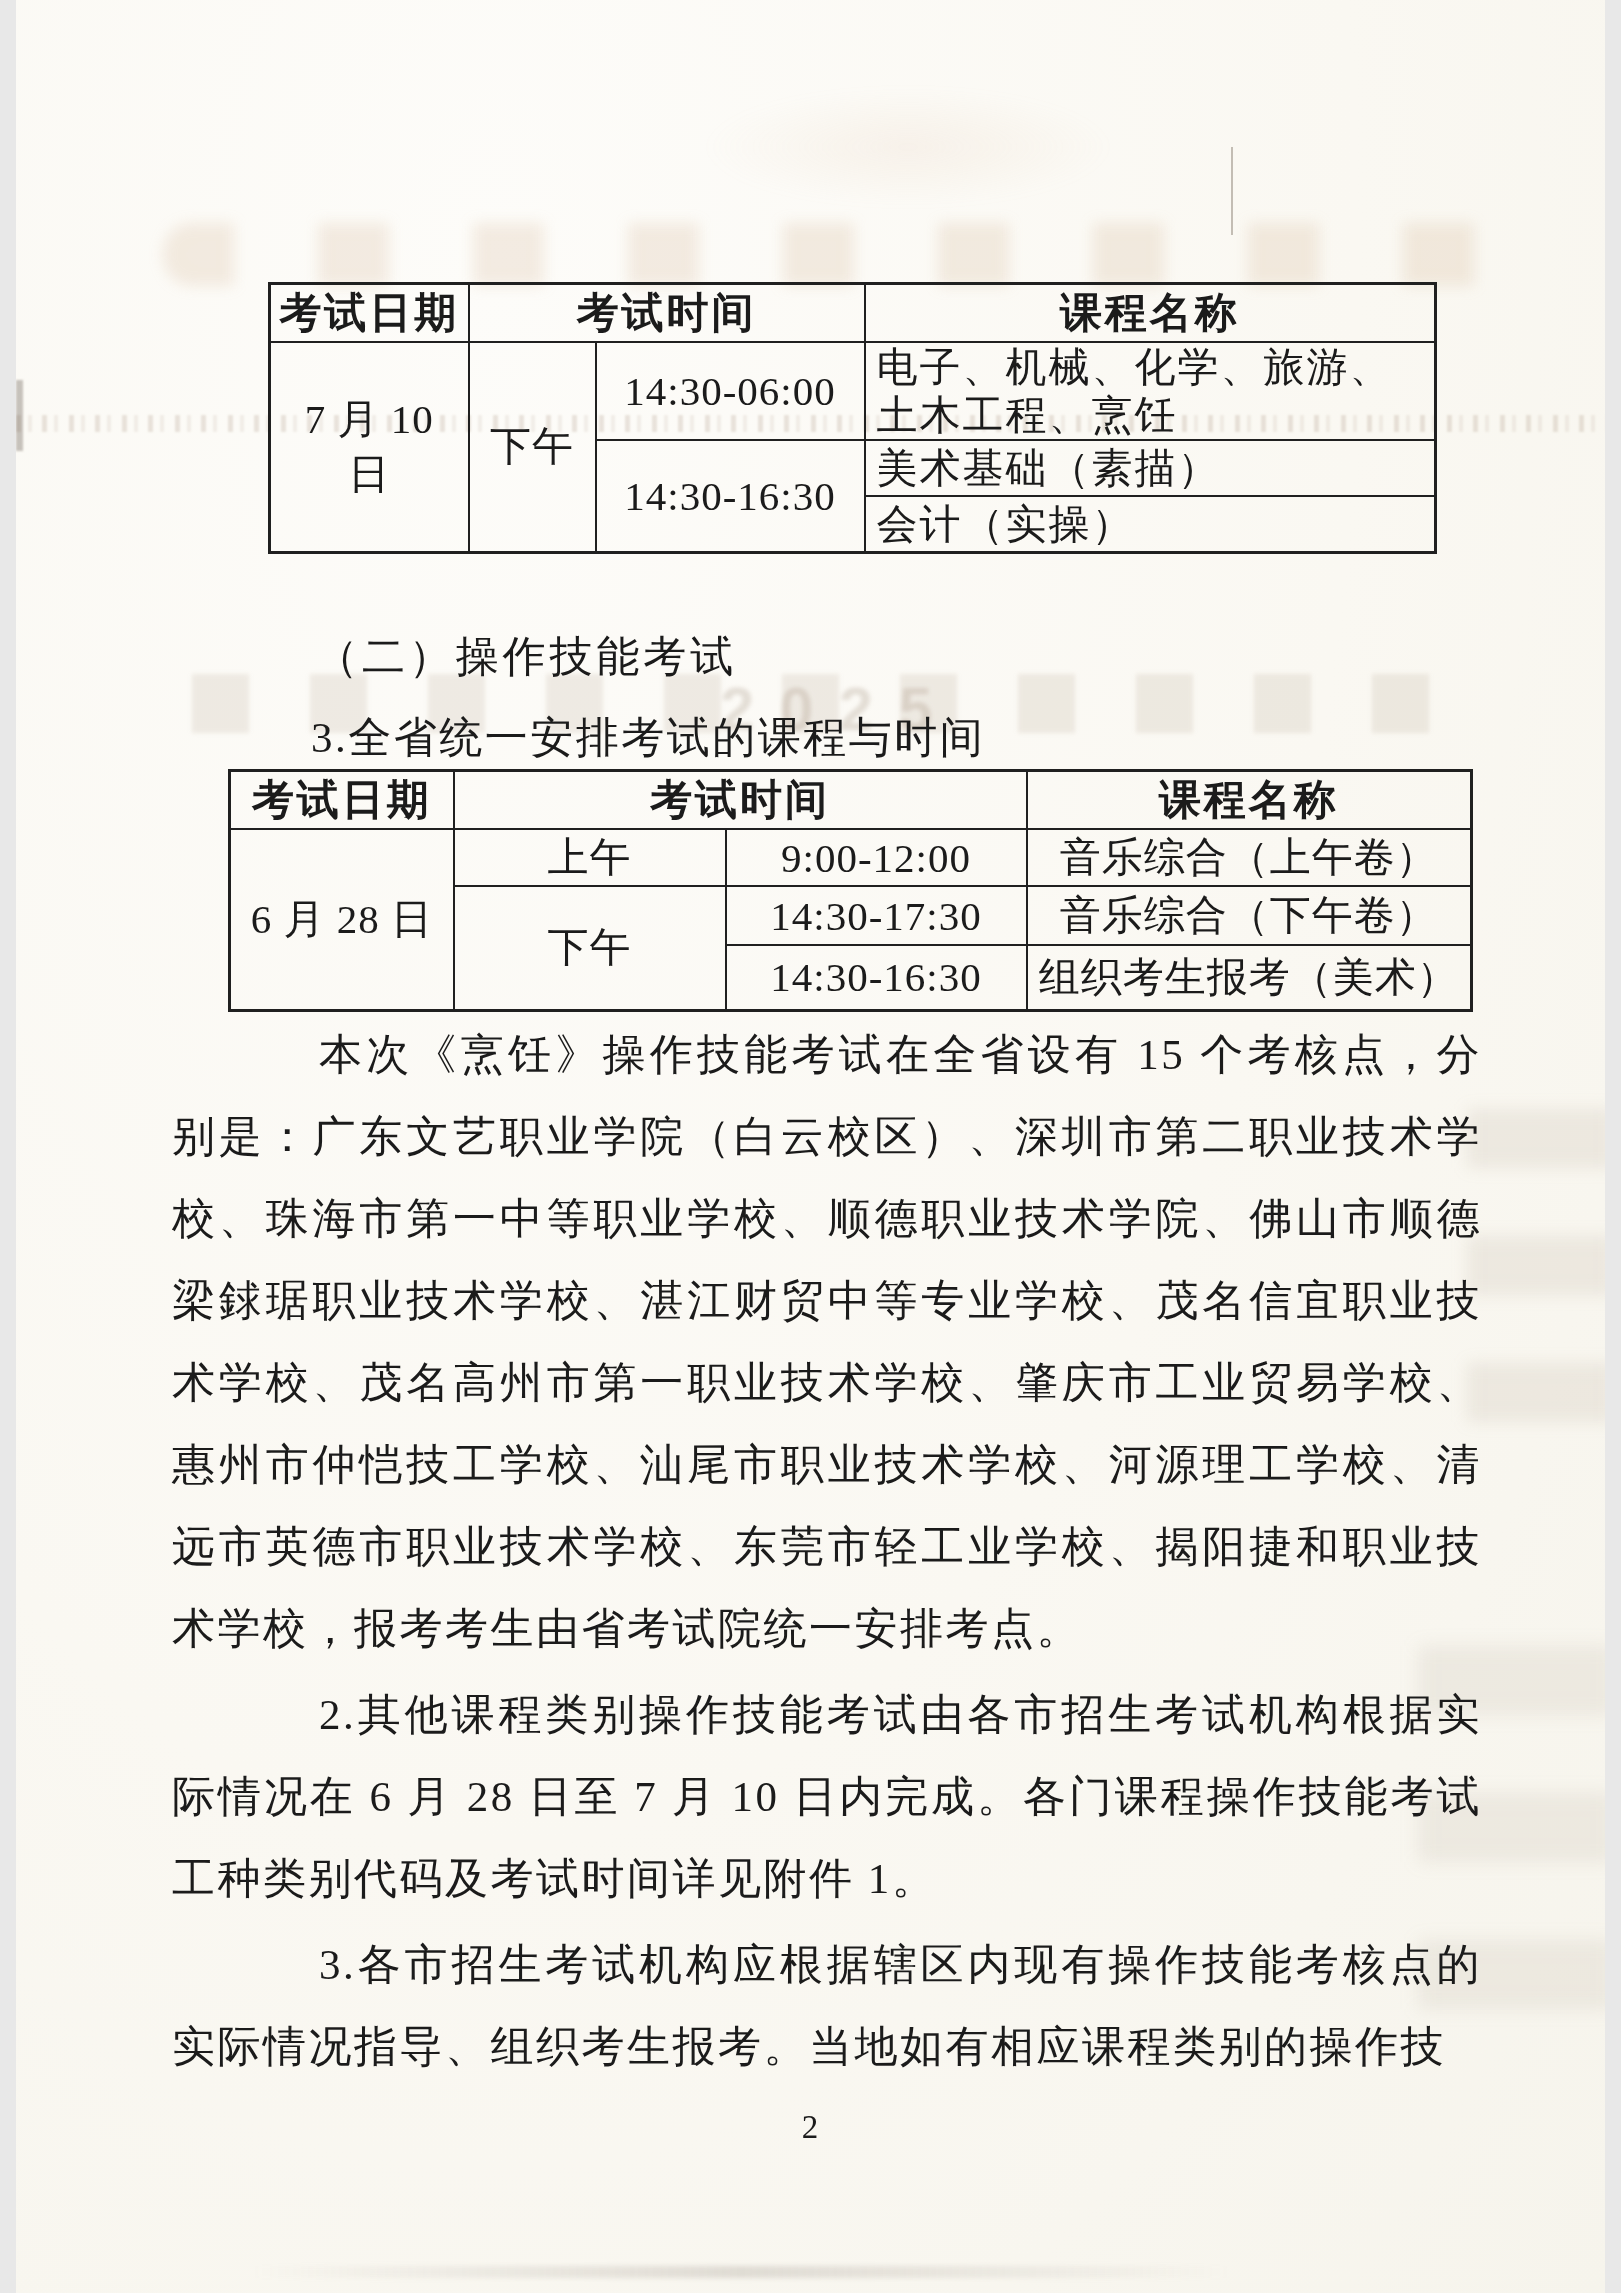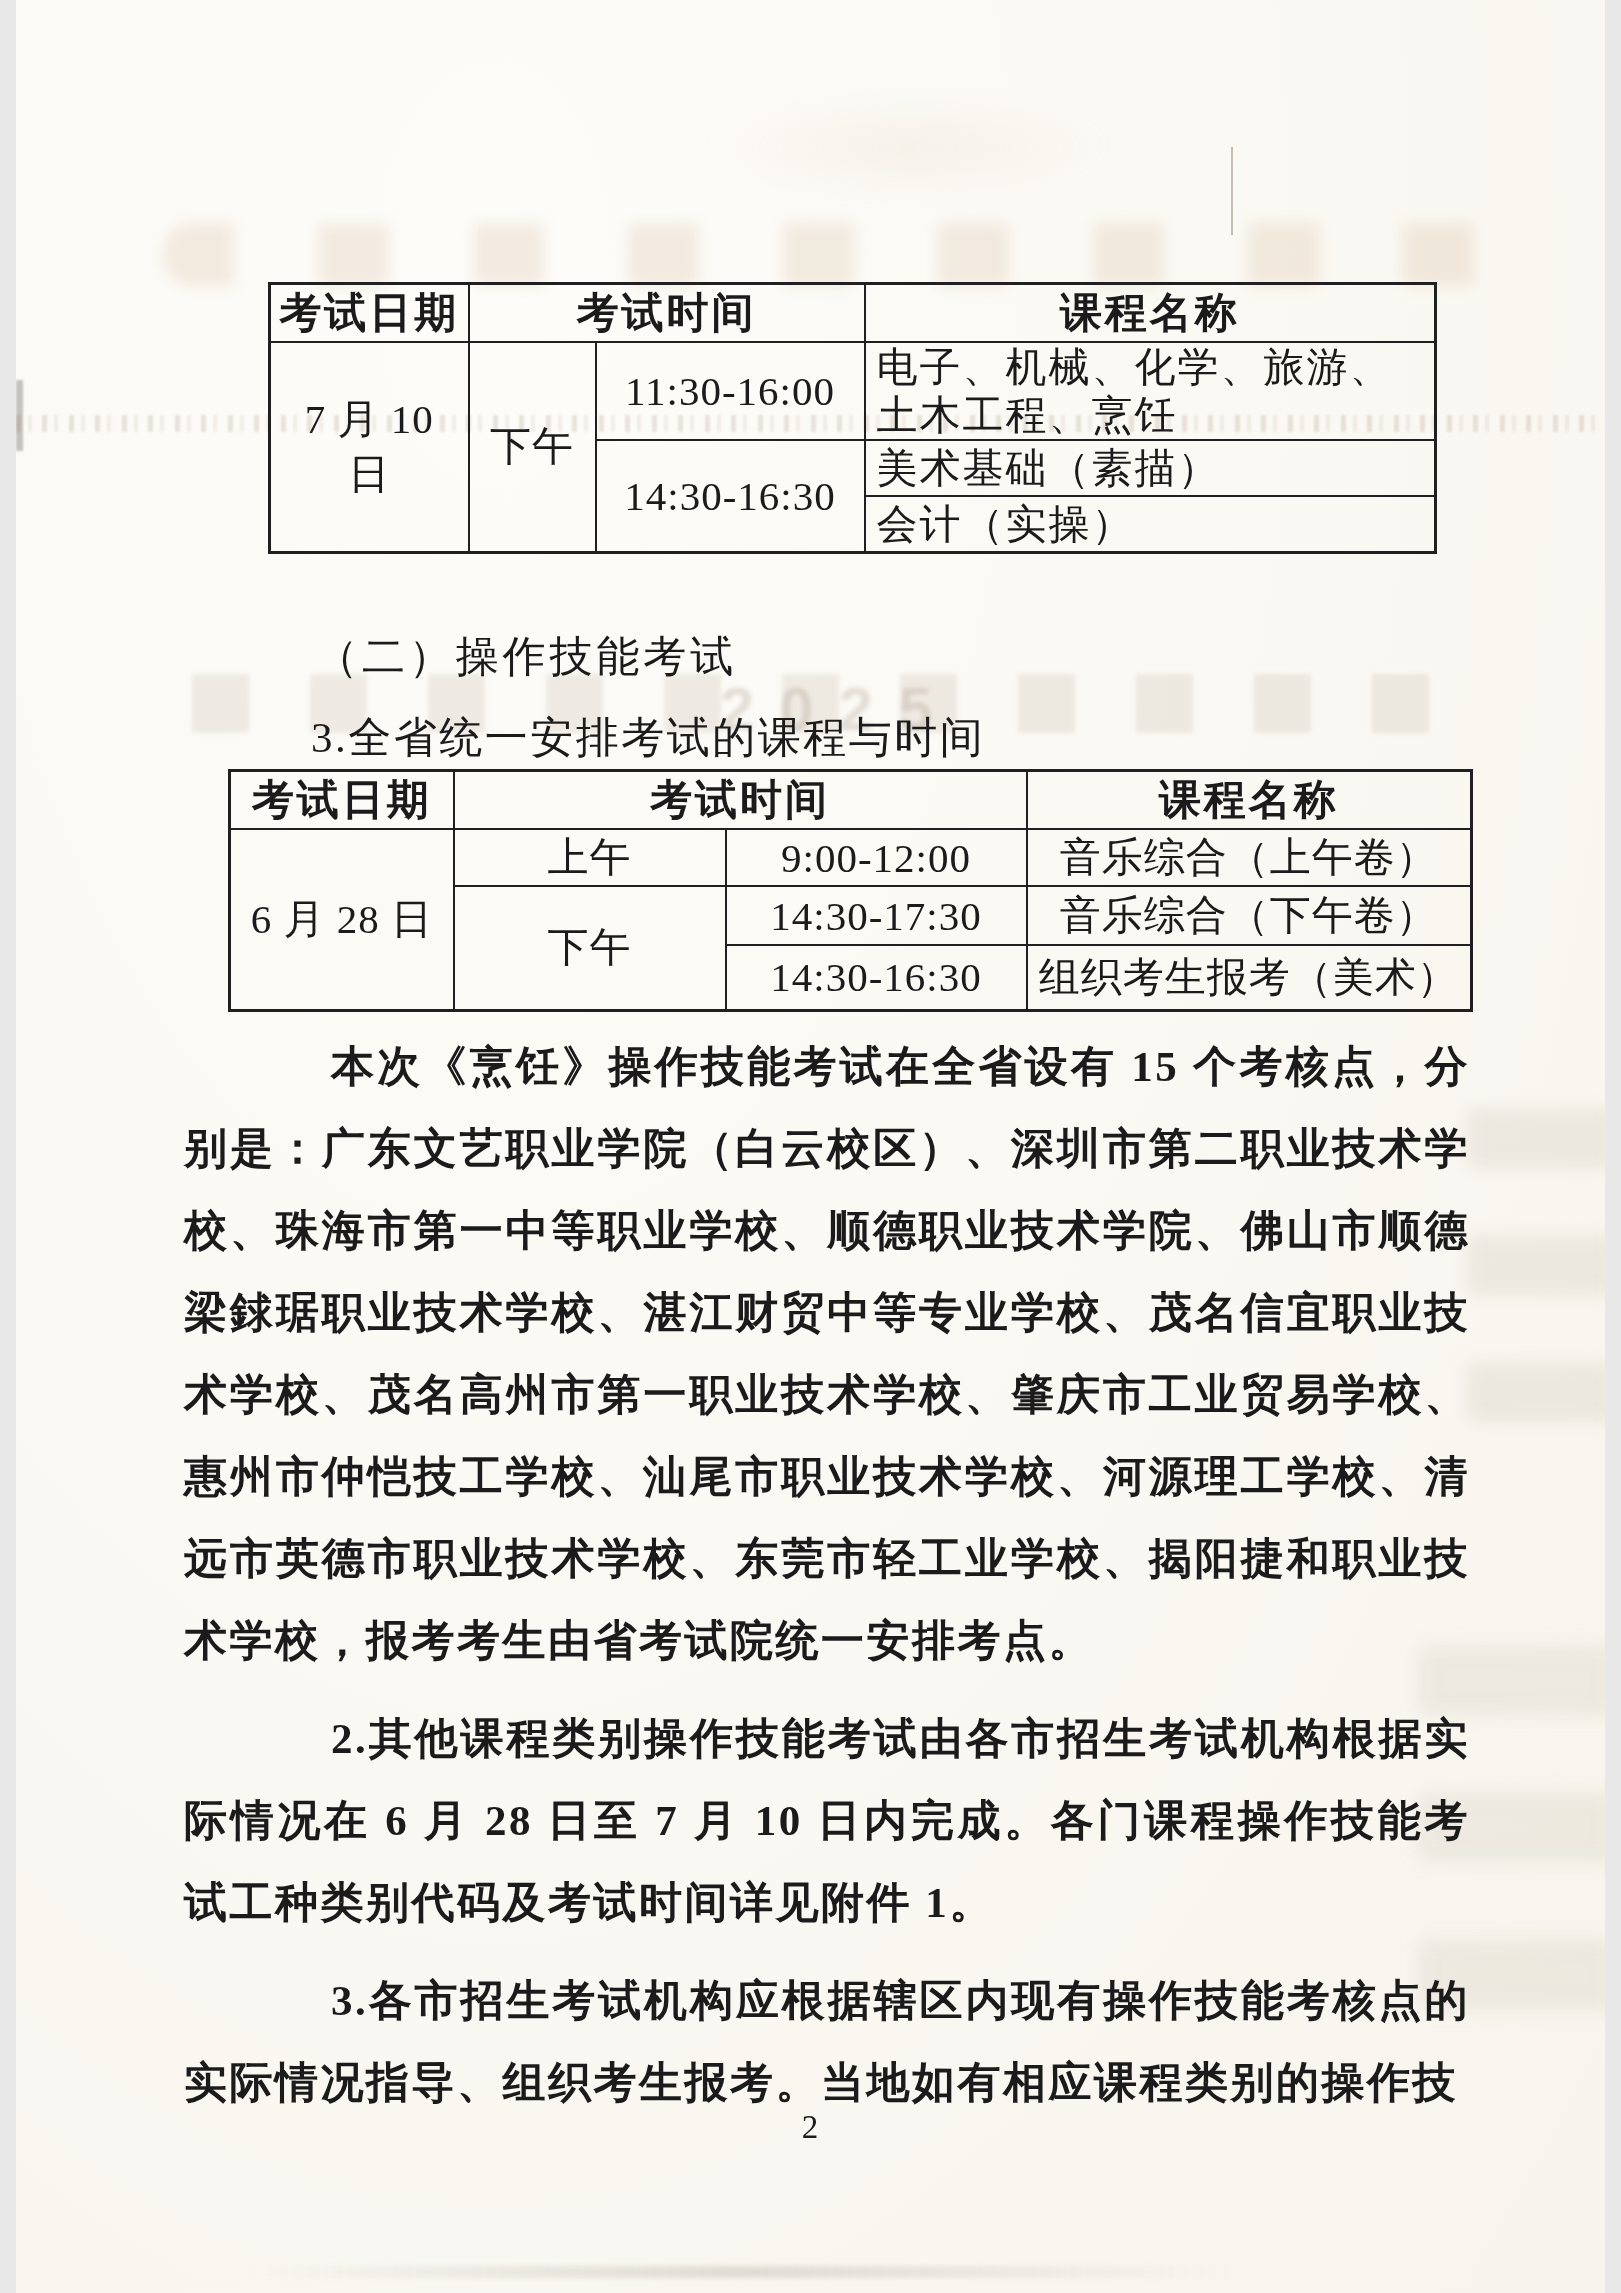--- a/index.html
+++ b/index.html
@@ -63,25 +63,24 @@
     white-space:nowrap;
   }
   #note-line{top:549px;padding-left:147px;}
   #section-heading{top:627px;padding-left:147px;letter-spacing:3.9px;}
   #list-item-1{top:708px;padding-left:143px;}
 
   .bodytext{
     position:absolute;left:152px;top:1010px;width:1318px;
   }
   .bodytext p{
-    margin:16px;
+    margin:4px;
     font-size:43px;line-height:82px;letter-spacing:2.5px;
     text-indent:147px;
     text-align:justify;
-    font-weight:bold;
   }
   #page-number{
     position:absolute;top:2109px;left:0;width:100%;
     text-align:center;font-size:33px;letter-spacing:1px;
   }
 
   
   .artifact{position:absolute;pointer-events:none;}
   #bleed-top{
     top:223px;left:147px;width:1353px;height:63px;
@@ -161,21 +160,21 @@
       </colgroup>
     <tbody>
         <tr class="hrow">
       <td class="th">考试日期</td>
       <td class="th" colspan="2">考试时间</td>
       <td class="th">课程名称</td>
     </tr>
     <tr class="rA">
       <td rowspan="3">7 月 10 日</td>
       <td rowspan="3">下午</td>
-      <td>11:30-16:00</td>
+      <td>14:30-06:00</td>
       <td class="course">电子、机械、化学、旅游、土木工程、烹饪</td>
     </tr>
     <tr class="rB">
       <td rowspan="2">14:30-16:30</td>
       <td class="course">美术基础（素描）</td>
     </tr>
     <tr class="rC">
       <td class="course">会计（实操）</td>
     </tr>
   </tbody>

